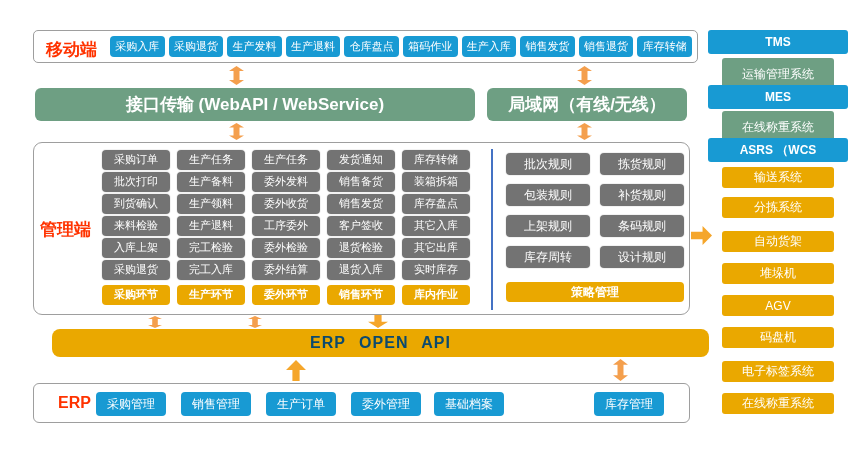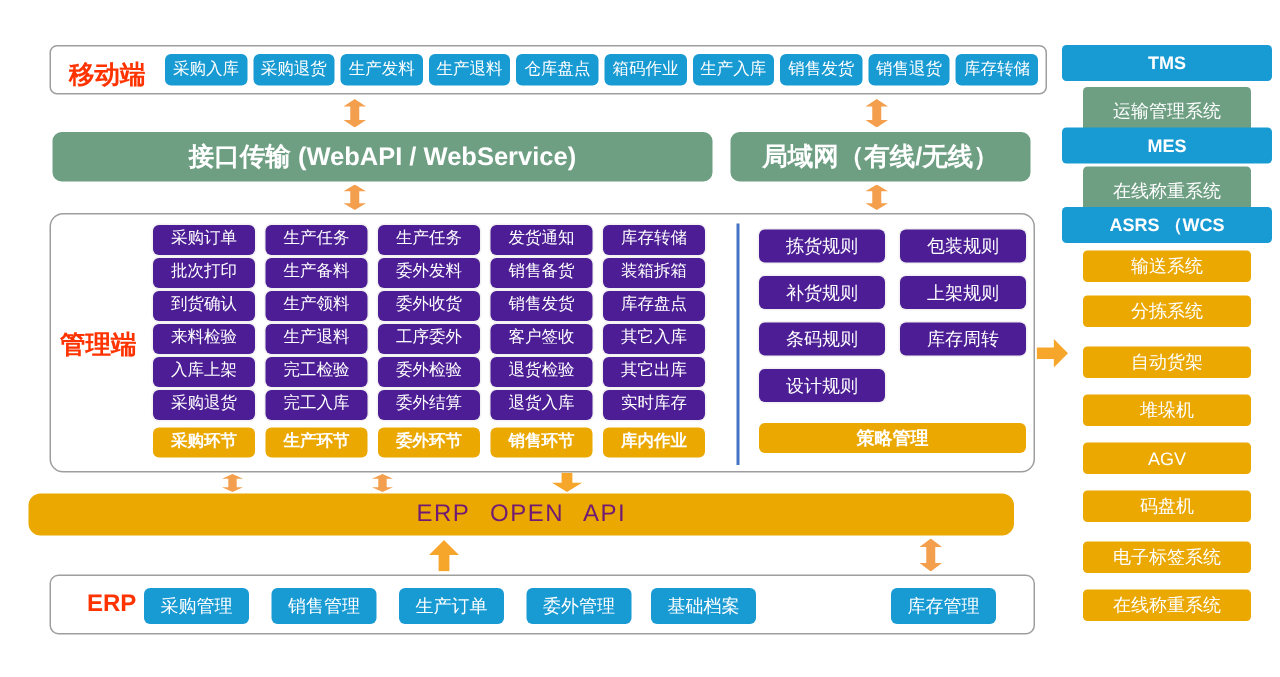--- a/index.html
+++ b/index.html
@@ -9,21 +9,21 @@
   .panel { position: absolute; background: #fff; border: 1.5px solid #9e9e9e; }
   .mobile-panel { left: 33px; top: 30px; width: 665px; height: 33px; border-radius: 5px; }
   .mgmt-panel   { left: 33px; top: 142px; width: 657px; height: 173px; border-radius: 9px; }
   .erp-panel    { left: 33px; top: 383px; width: 657px; height: 40px; border-radius: 6px; }
 
   .red-label { color: #ff3300; font-weight: bold; font-size: 17px; position: absolute; }
 
   .btn-blue { background: #189ad3; color: #fff; border-radius: 4px;
               display: flex; align-items: center; justify-content: center;
               font-size: 11px; line-height: 1; white-space: nowrap; }
-  .btn-green { background: #4c1d95; color: #fff; border-radius: 4px;
+  .btn-green { background: #737373; color: #fff; border-radius: 4px;
                display: flex; align-items: center; justify-content: center;
                font-size: 11px; line-height: 1; white-space: nowrap;
                box-shadow: 0 0 0 1px #f2f2f2; }
   .btn-orange { background: #eaa800; color: #fff; border-radius: 4px; font-weight: bold;
                 display: flex; align-items: center; justify-content: center;
                 font-size: 11px; line-height: 1; white-space: nowrap; }
 
   .mobile-btns { position: absolute; left: 76px; right: 5px; top: 5px; bottom: 5px;
                  display: flex; gap: 4px; }
   .mobile-btns .btn-blue { flex: 1; }
@@ -39,22 +39,22 @@
   .mcol .btn-green { height: 19.5px; }
   .mcol .btn-orange { height: 20px; margin-top: 2.5px; }
 
   .divider-v { position: absolute; left: 457px; top: 6px; height: 161px; width: 2px; background: #4472c4; }
 
   .sgrid { position: absolute; left: 472px; top: 10px; width: 178px;
            display: grid; grid-template-columns: 1fr 1fr; gap: 9px 10px; }
   .sgrid .btn-green { height: 22px; font-size: 12px; }
   .strategy-footer { position: absolute; left: 472px; top: 139px; width: 178px; height: 20px; font-size: 12px; }
 
-  .erp-api-banner { position: absolute; left: 19px; top: 329px; width: 657px; height: 28px;
-                    background: #eaa800; border-radius: 8px; color: #701a75; font-weight: normal;
+  .erp-api-banner { position: absolute; left: 52px; top: 329px; width: 657px; height: 28px;
+                    background: #eaa800; border-radius: 8px; color: #0c4a6e; font-weight: bold;
                     font-size: 16px; letter-spacing: 1px; word-spacing: 8px;
                     display: flex; align-items: center; justify-content: center; }
 
   .erp-panel .btn-blue { position: absolute; top: 8px; width: 70px; height: 24px; font-size: 12px; }
 
   .side-blue  { position: absolute; left: 708px; width: 140px; height: 24px; background: #189ad3;
                 color: #fff; font-weight: bold; font-size: 12px; border-radius: 3px;
                 display: flex; align-items: center; justify-content: center; white-space: nowrap; }
   .side-green { position: absolute; left: 722px; width: 112px; height: 33px; background: #6e9f83;
                 color: #fff; font-size: 12px; border-radius: 3px;
@@ -146,20 +146,21 @@
         <div class="btn-green">其它入库</div>
         <div class="btn-green">其它出库</div>
         <div class="btn-green">实时库存</div>
         <div class="btn-orange">库内作业</div>
       </div>
     </div>
 
     <div class="divider-v"></div>
 
     <div class="sgrid">
+      <div class="btn-green">批次规则</div>
       <div class="btn-green">拣货规则</div>
       <div class="btn-green">包装规则</div>
       <div class="btn-green">补货规则</div>
       <div class="btn-green">上架规则</div>
       <div class="btn-green">条码规则</div>
       <div class="btn-green">库存周转</div>
       <div class="btn-green">设计规则</div>
     </div>
     <div class="btn-orange strategy-footer">策略管理</div>
   </div>

